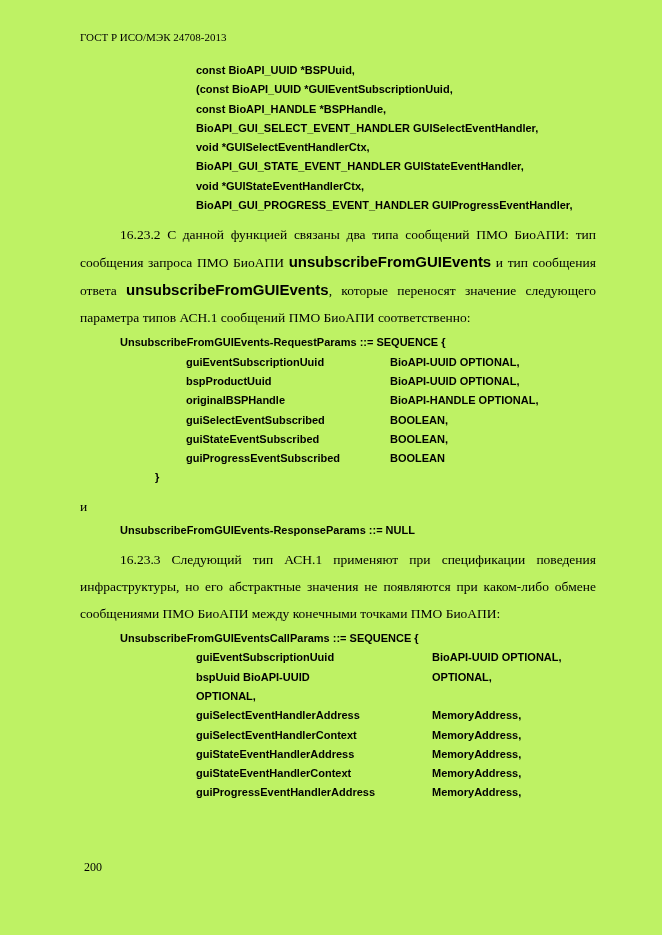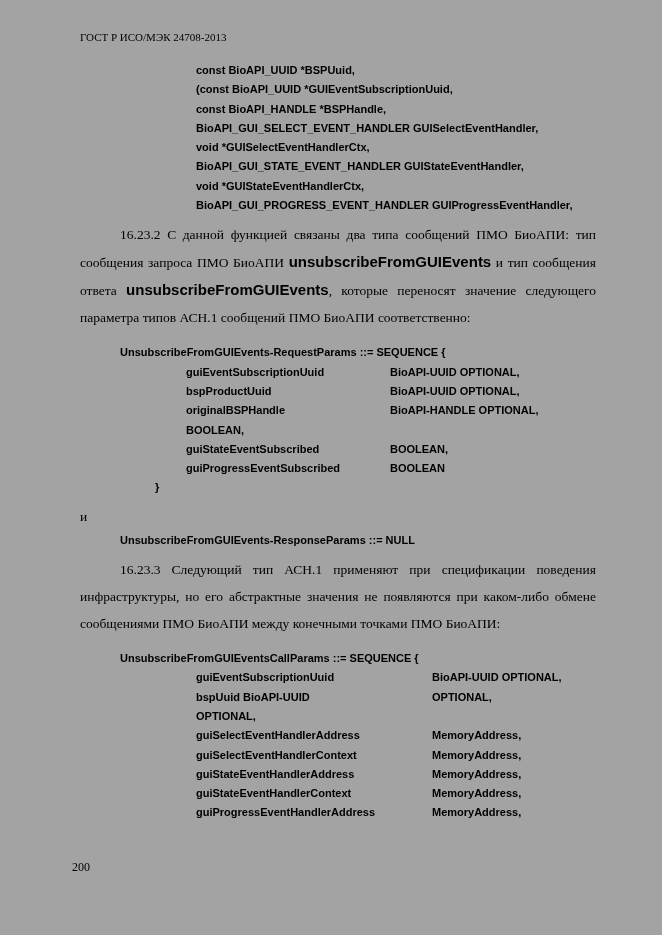--- a/index.html
+++ b/index.html
@@ -1,20 +1,20 @@
 <!DOCTYPE html>
 <html><head>
 <meta charset="utf-8">
 <style>
   html, body { margin: 0; padding: 0; background: #ffffff; }
   .page {
     position: relative;
     width: 662px;
     height: 935px;
-    background: #a3a3a3;
+    background: #bef264;
     box-sizing: border-box;
     padding: 30px 50px 0 80px;
     color: #000;
     font-family: "Liberation Serif", serif;
     overflow: hidden;
   }
   .running-header {
     font-size: 11px;
     line-height: 14px;
     font-family: "Liberation Serif", serif;
@@ -32,37 +32,37 @@
     font-size: 13.5px;
     line-height: 27px;
     text-align: justify;
     text-indent: 40px;
   }
   .term {
     font-family: "Liberation Sans", sans-serif;
     font-weight: bold;
     font-size: 15px;
   }
-  .asn-block { margin-top: 12px; }
+  .asn-block { margin-top: 2px; }
   .asn-header { margin-left: 40px; }
   .asn-row { display: flex; }
   .req .asn-row { margin-left: 106px; }
   .req .asn-name { width: 204px; }
   .call .asn-row { margin-left: 116px; }
   .call .asn-name { width: 236px; }
   .asn-close { margin-left: 75px; }
   .conj {
     font-size: 13.5px;
     line-height: 20px;
     margin-top: 9px;
   }
   .resp-line { margin-left: 40px; margin-top: 4px; }
   .page-number {
     position: absolute;
-    left: 72px;
+    left: 84px;
     top: 860px;
     font-size: 12px;
     font-family: "Liberation Serif", serif;
   }
 </style>
 </head>
 <body>
 
 <div class="page">
 
@@ -93,20 +93,21 @@
     </div>
     <div class="asn-row">
       <span class="asn-name">bspProductUuid</span>
       <span class="asn-type">BioAPI-UUID OPTIONAL,</span>
     </div>
     <div class="asn-row">
       <span class="asn-name">originalBSPHandle</span>
       <span class="asn-type">BioAPI-HANDLE OPTIONAL,</span>
     </div>
     <div class="asn-row">
+      <span class="asn-name">guiSelectEventSubscribed</span>
       <span class="asn-type">BOOLEAN,</span>
     </div>
     <div class="asn-row">
       <span class="asn-name">guiStateEventSubscribed</span>
       <span class="asn-type">BOOLEAN,</span>
     </div>
     <div class="asn-row">
       <span class="asn-name">guiProgressEventSubscribed</span>
       <span class="asn-type">BOOLEAN</span>
     </div>

